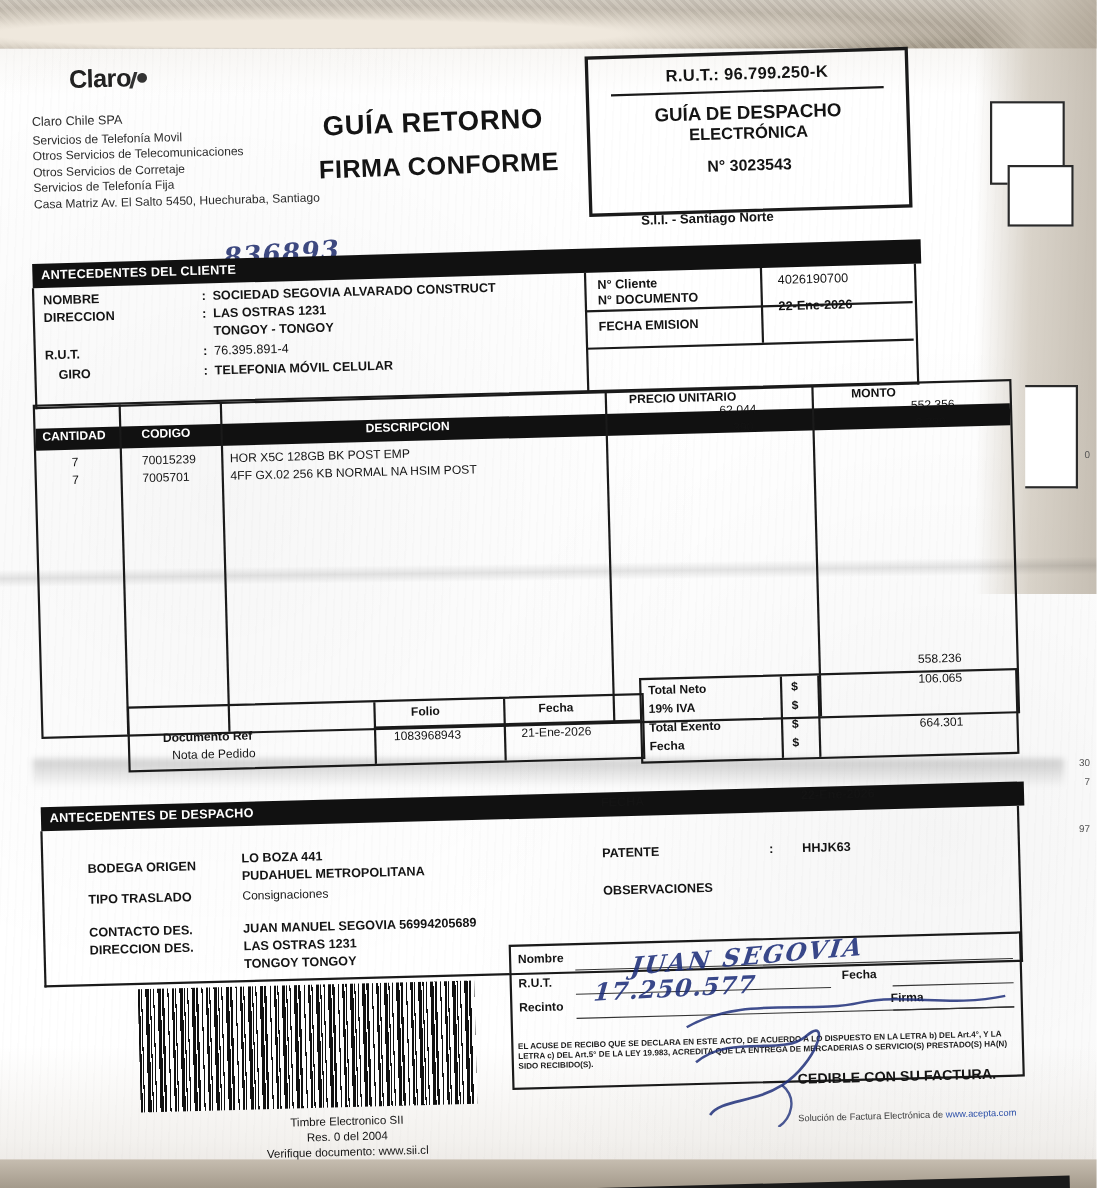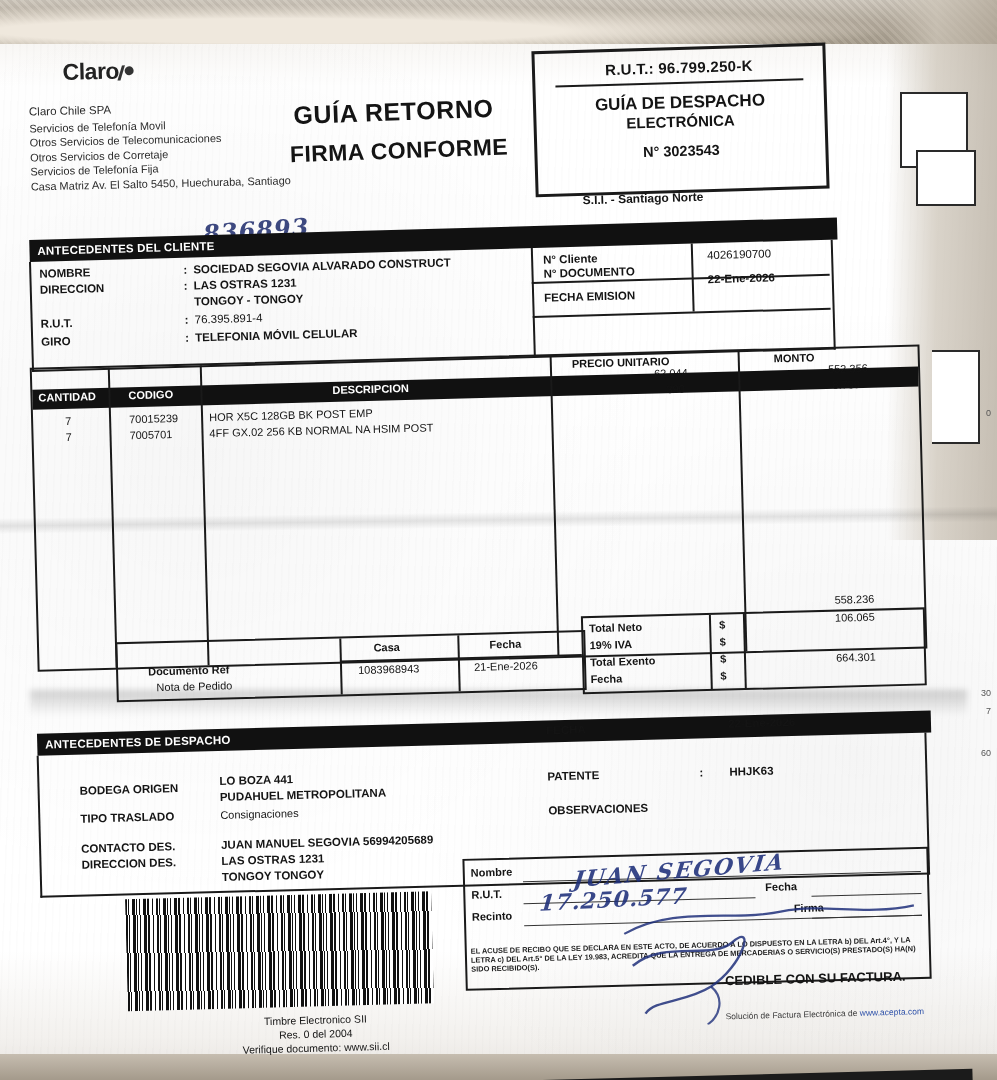--- a/index.html
+++ b/index.html
@@ -356,21 +356,21 @@
   <div class="shadow-band"></div>
   <div class="fold-line"></div>
 </div>
 
 <div class="stub" style="left:900px;top:92px;width:64px;height:72px;"></div>
 <div class="stub" style="left:916px;top:150px;width:56px;height:52px;"></div>
 <div class="stub" style="left:932px;top:350px;width:46px;height:90px;border-left:none;"></div>
 <div class="edge-note" style="top:408px;">0</div>
 <div class="edge-note" style="top:688px;">30</div>
 <div class="edge-note" style="top:706px;">7</div>
-<div class="edge-note" style="top:748px;">60</div>
+<div class="edge-note" style="top:748px;">97</div>
 
 <div id="doc">
 
   <div class="abs" id="logo">
     <span>Claro</span><span class="slash"></span><span class="dot"></span>
   </div>
 
   <div class="abs" id="company">
     <div class="line1">Claro Chile SPA</div>
     <div>Servicios de Telefonía Movil</div>
@@ -407,21 +407,21 @@
 
     <span class="lbl" style="left:8px;top:22px;">DIRECCION</span>
     <span class="colon" style="left:152px;top:22px;">:</span>
     <span class="val" style="left:162px;top:22px;">LAS OSTRAS 1231</span>
     <span class="val" style="left:162px;top:38px;">TONGOY - TONGOY</span>
 
     <span class="lbl" style="left:8px;top:56px;">R.U.T.</span>
     <span class="colon" style="left:152px;top:56px;">:</span>
     <span class="val" style="left:162px;top:56px;font-weight:normal;">76.395.891-4</span>
 
-    <span class="lbl" style="left:8px;top:74px;">GIRO</span>
+    <span class="lbl" style="left:20px;top:74px;">GIRO</span>
     <span class="colon" style="left:152px;top:74px;">:</span>
     <span class="val" style="left:162px;top:74px;">TELEFONIA MÓVIL CELULAR</span>
 
     <span class="lbl" style="left:512px;top:6px;">N° Cliente</span>
     <span class="val" style="left:676px;top:6px;font-weight:normal;">4026190700</span>
 
     <span class="lbl" style="left:512px;top:20px;">N° DOCUMENTO</span>
 
     <span class="lbl" style="left:512px;top:44px;">FECHA EMISION</span>
     <span class="val" style="left:676px;top:30px;">22-Ene-2026</span>
@@ -452,21 +452,21 @@
     <span class="abs" style="left:634px;top:30px;">390</span>
     <span class="abs" style="left:800px;top:30px;">8.739</span>
   </div>
 
   <div class="abs" id="docref">
     <div class="abs" style="left:222px;top:0;width:2px;height:56px;background:#1a1a1a;"></div>
     <div class="abs" style="left:340px;top:0;width:2px;height:56px;background:#1a1a1a;"></div>
     <div class="abs" style="left:222px;top:22px;width:242px;height:2px;background:#1a1a1a;"></div>
 
     <span class="abs bold" style="left:30px;top:22px;">Documento Ref</span>
-    <span class="abs bold" style="left:256px;top:4px;">Casa</span>
+    <span class="abs bold" style="left:256px;top:4px;">Folio</span>
     <span class="abs bold" style="left:372px;top:4px;">Fecha</span>
 
     <span class="abs" style="left:38px;top:38px;">Nota de Pedido</span>
     <span class="abs" style="left:240px;top:26px;">1083968943</span>
     <span class="abs" style="left:356px;top:26px;">21-Ene-2026</span>
   </div>
 
   <div class="abs" id="totals">
     <div class="abs" style="left:126px;top:0;width:2px;height:74px;background:#1a1a1a;"></div>
     <div class="abs" style="left:160px;top:0;width:2px;height:74px;background:#1a1a1a;"></div>
@@ -519,21 +519,21 @@
     <div>Timbre Electronico SII</div>
     <div>Res. 0 del 2004</div>
     <div>Verifique documento: www.sii.cl</div>
   </div>
 
   <div class="abs" id="recibo">
     <span class="r-lbl" style="left:6px;top:6px;">Nombre</span>
     <span class="r-lbl" style="left:6px;top:28px;">R.U.T.</span>
     <span class="r-lbl" style="left:6px;top:50px;">Recinto</span>
     <span class="r-lbl" style="left:300px;top:28px;">Fecha</span>
-    <span class="r-lbl" style="left:300px;top:50px;padding-left:28px;">Firma</span>
+    <span class="r-lbl" style="left:316px;top:50px;padding-left:28px;">Firma</span>
 
     <div class="r-line" style="left:58px;top:22px;width:398px;"></div>
     <div class="r-line" style="left:58px;top:44px;width:232px;"></div>
     <div class="r-line" style="left:58px;top:66px;width:398px;"></div>
     <div class="r-line" style="left:346px;top:44px;width:110px;"></div>
     <div class="r-line" style="left:346px;top:66px;width:110px;"></div>
 
     <div id="legal">EL ACUSE DE RECIBO QUE SE DECLARA EN ESTE ACTO, DE ACUERDO A LO DISPUESTO EN LA LETRA b) DEL Art.4°, Y LA LETRA c) DEL Art.5° DE LA LEY 19.983, ACREDITA QUE LA ENTREGA DE MERCADERIAS O SERVICIO(S) PRESTADO(S) HA(N) SIDO RECIBIDO(S).</div>
   </div>
 

